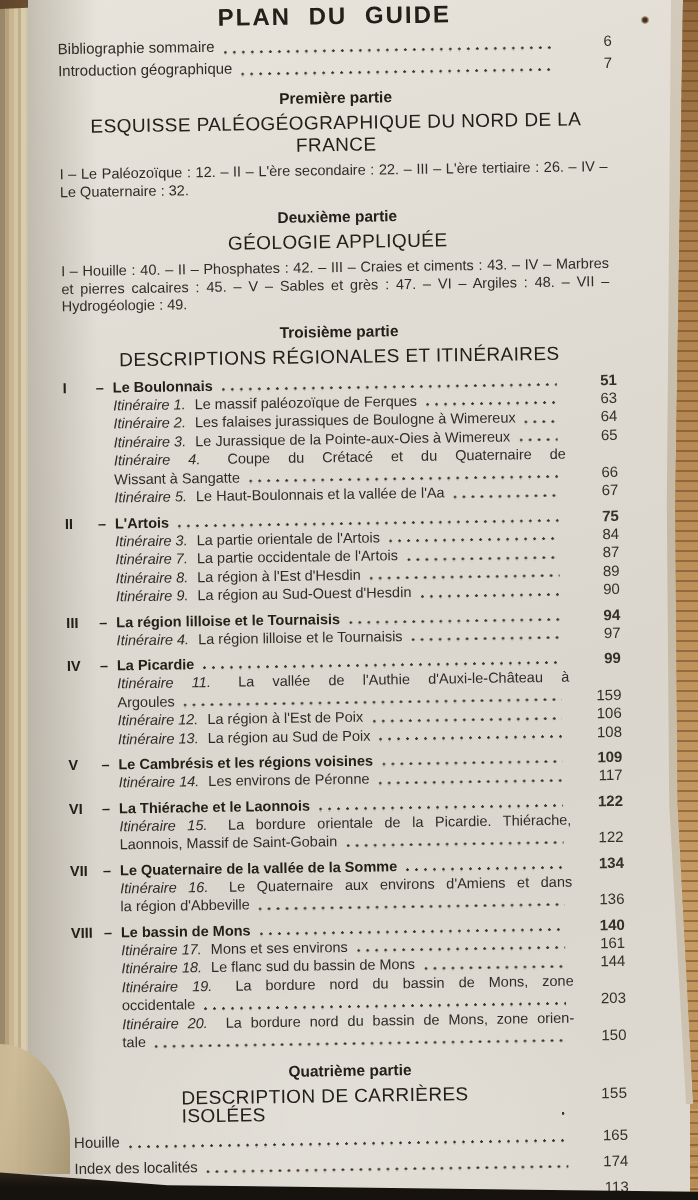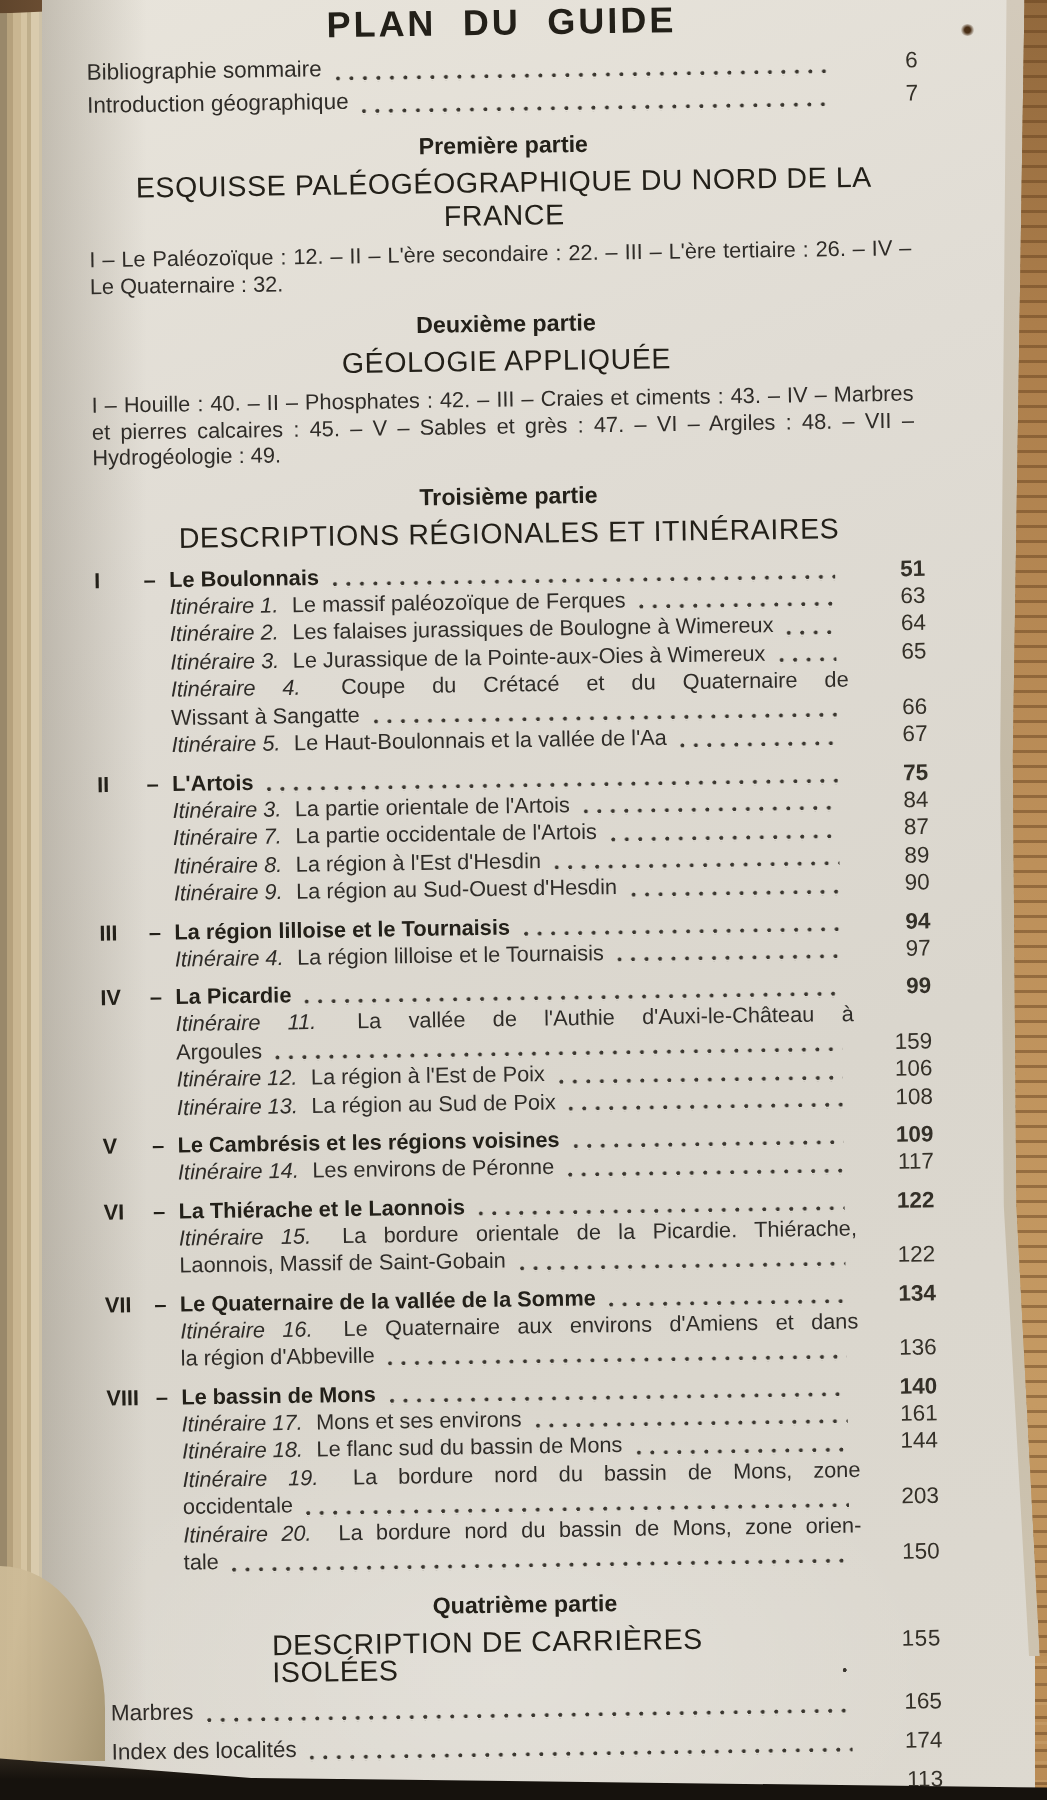--- a/index.html
+++ b/index.html
@@ -359,21 +359,21 @@
     <div class="part-label">Quatrième partie</div>
     <div class="row carrieres">
       <span>DESCRIPTION DE CARRIÈRES ISOLÉES</span>
       <span class="dots"></span>
       <span class="pg">155</span>
     </div>
   </div>
 
   <div class="end-rows">
     <div class="row">
-      <span>Marbres</span>
+      <span>Houille</span>
       <span class="dots"></span>
       <span class="pg">165</span>
     </div>
     <div class="row">
       <span>Index des localités</span>
       <span class="dots"></span>
       <span class="pg">174</span>
     </div>
     <div class="row">
       <span>Index des étages</span>

